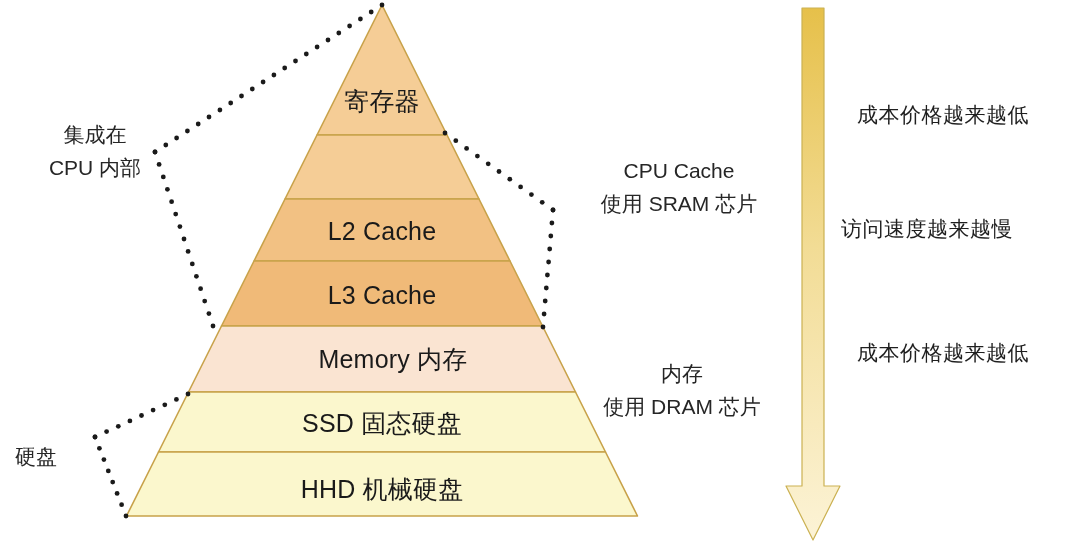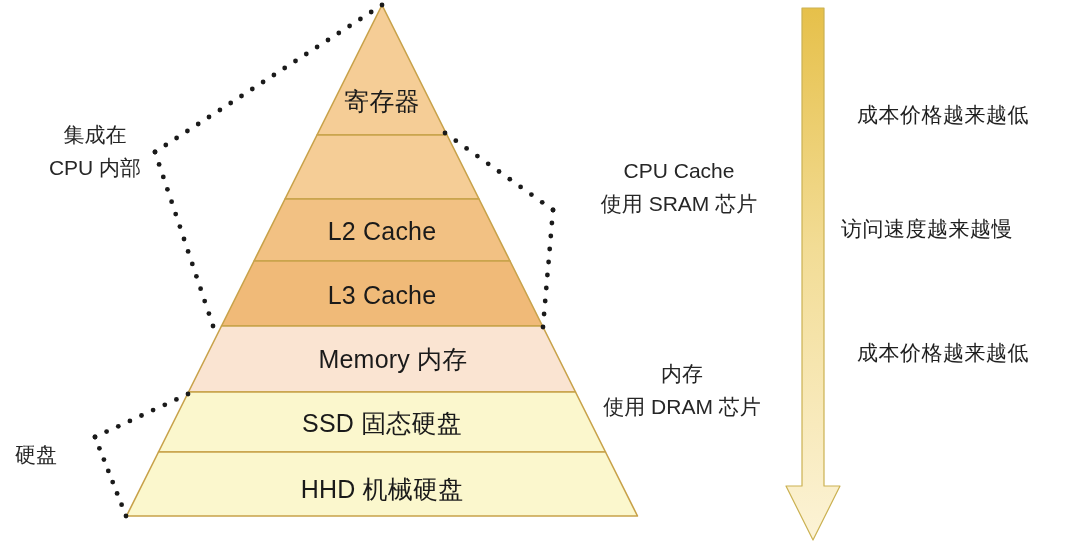--- a/index.html
+++ b/index.html
@@ -179,21 +179,21 @@
   <div class="annot" style="left: 679px; top: 188px;">
     <span class="annot-line">CPU Cache</span>
     <span class="annot-line">使用 SRAM 芯片</span>
   </div>
 
   <div class="annot" style="left: 682px; top: 359px; margin-top: 32px;">
     <span class="annot-line">内存</span>
     <span class="annot-line">使用 DRAM 芯片</span>
   </div>
 
-  <div class="annot" style="left: 36px; top: 457px; font-family: Liberation Mono, monospace;">
+  <div class="annot" style="left: 36px; top: 457px;">
     <span class="annot-line">硬盘</span>
   </div>
 
   <div class="side-note" style="left: 857px; top: 115px;">成本价格越来越低</div>
   <div class="side-note" style="left: 841px; top: 229px;">访问速度越来越慢</div>
   <div class="side-note" style="left: 857px; top: 353px;">成本价格越来越低</div>
 
 </div>
 
 </body></html>

